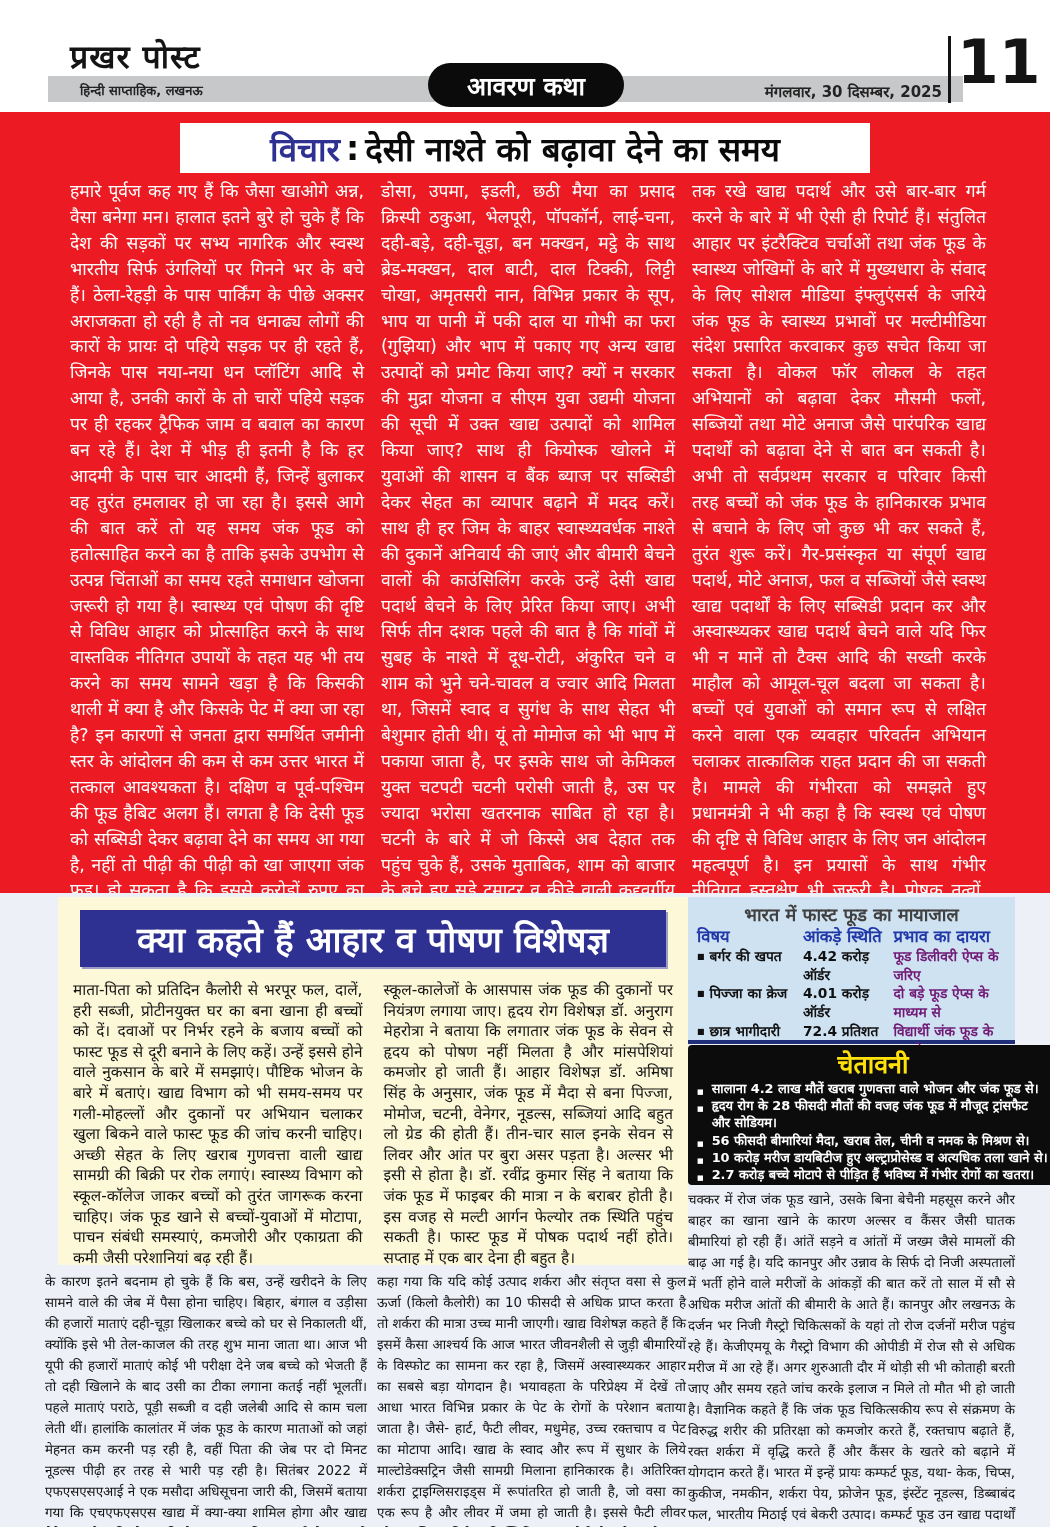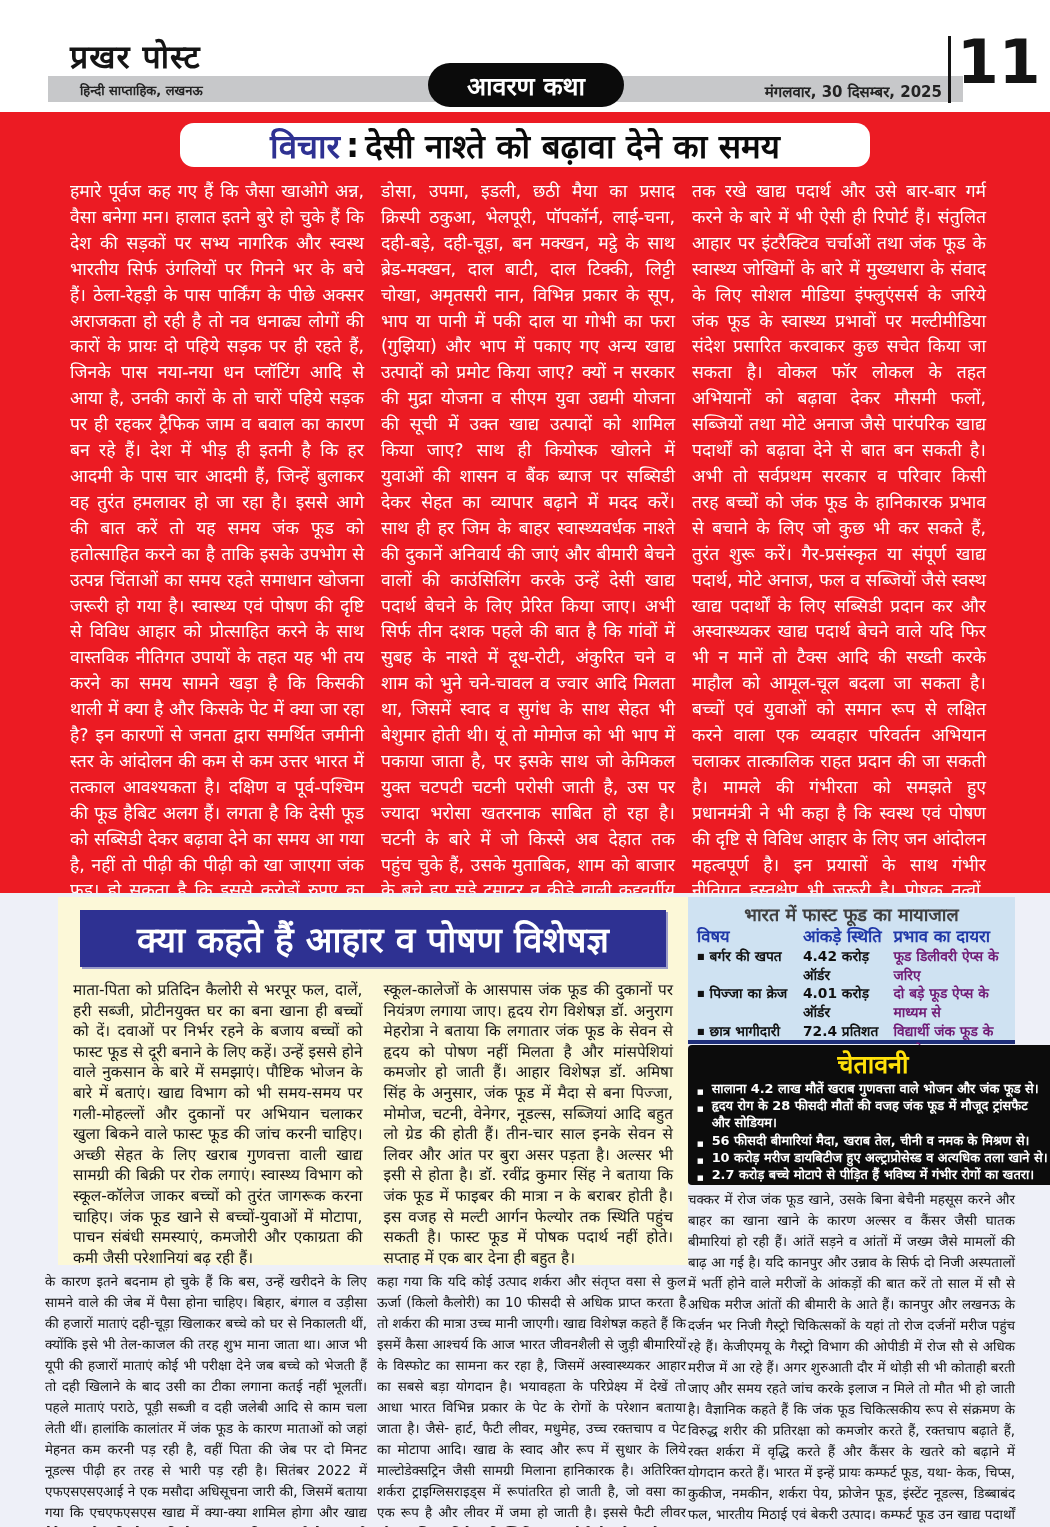--- a/index.html
+++ b/index.html
@@ -10,21 +10,21 @@
   .masthead-title { position:absolute; left:70px; top:34px; font-size:32px; font-weight:bold; color:#141414; letter-spacing:1px; }
   .graybar { position:absolute; left:48px; top:76px; width:915px; height:26px; background:#c7c8ca; }
   .masthead-sub { position:absolute; left:80px; top:81px; font-size:13px; font-weight:bold; color:#232323; }
   .issue-date { position:absolute; right:108px; top:81px; font-size:15px; font-weight:bold; color:#232323; }
   .section-pill { position:absolute; left:428px; top:63px; width:196px; height:44px; background:#0b0b0b; border-radius:22px; color:#fff; display:flex; align-items:center; justify-content:center; font-size:25px; font-weight:bold;text-align:center; }
   .pageno-line { position:absolute; left:948px; top:36px; width:3px; height:67px; background:#141414; }
   .pageno { position:absolute; left:957px; top:32px; font-size:60px; font-weight:bold; color:#141414; line-height:1; }
 
   
   .red-section { position:absolute; left:0; top:112px; width:1050px; height:781px; background:#ec1b23; }
-  .headline-box { position:absolute; left:180px; top:11px; width:690px; height:44px; background:#ffffff; display:flex; align-items:center; justify-content:center; font-size:33px; font-weight:bold; white-space:nowrap;border-radius:14px; }
+  .headline-box { position:absolute; left:180px; top:11px; width:690px; height:50px; background:#ffffff; display:flex; align-items:center; justify-content:center; font-size:33px; font-weight:bold; white-space:nowrap; }
   .kicker { color:#2e3192; }
   .headline-sep { color:#0a0a0a; margin:0 6px; }
   .headline { color:#0a0a0a; }
   .red-cols { position:absolute; left:70px; top:67px; width:916px; display:flex; gap:17px; }
   .red-col { flex:1; color:#ffffff; font-size:17.5px; line-height:25.9px; text-align:justify; }
 
   
   .lower { position:absolute; left:0; top:893px; width:1050px; height:634px; background:#eef0f8; }
 
   .expert-box { position:absolute; left:58px; top:4px; width:630px; height:368px; background:#fcf8d8; }

